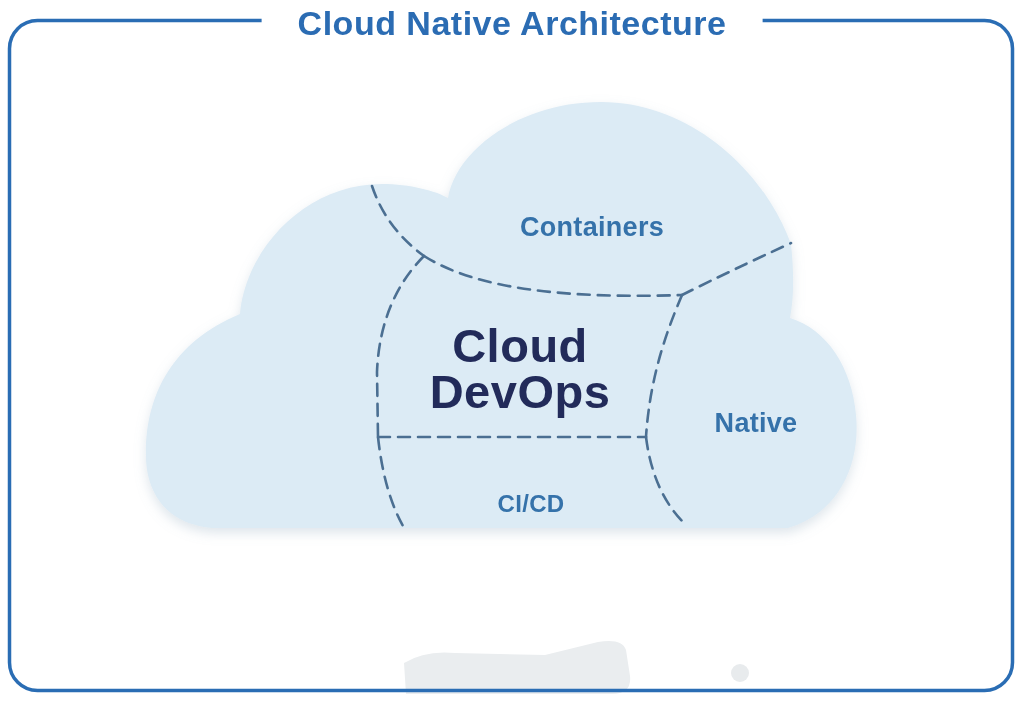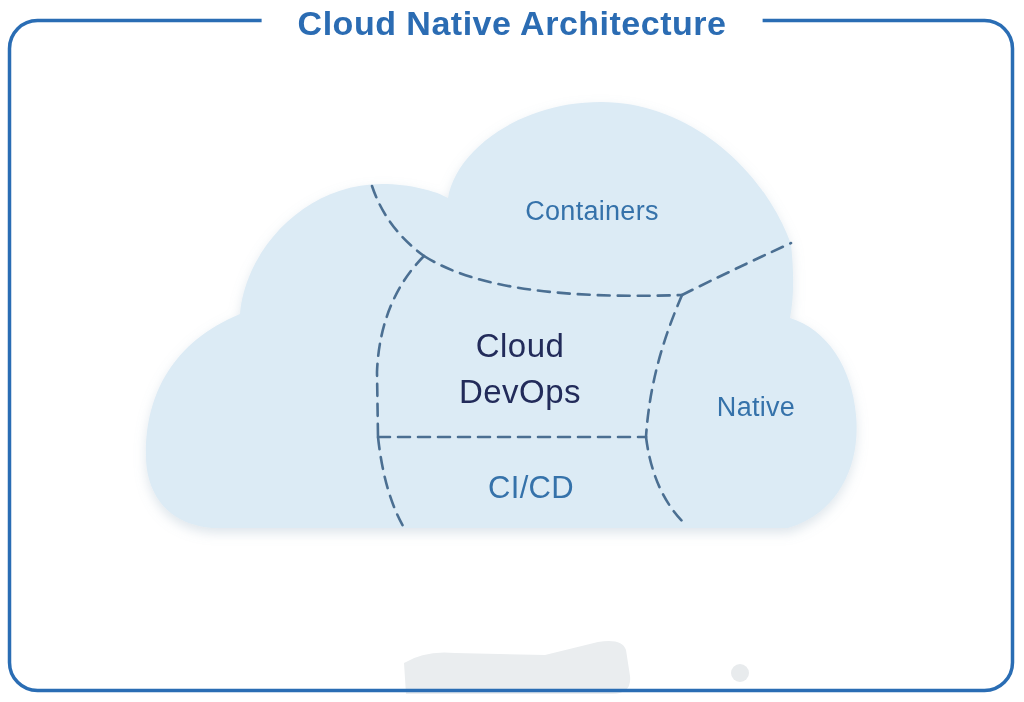--- a/index.html
+++ b/index.html
@@ -35,38 +35,39 @@
     font-weight: 800;
     letter-spacing: 0.5px;
     color: #2b6cb3;
     white-space: nowrap;
     z-index: 3;
   }
   .region-label {
     position: absolute;
     transform: translate(-50%, -50%);
     color: #3572aa;
-    font-weight: 400;
+    font-weight: 700;
     font-size: 27px;
     letter-spacing: 0.3px;
     white-space: nowrap;
     z-index: 2;
+    margin-top: 16px;
   }
   .region-label.cicd {
-    font-size: 31px;
+    font-size: 24px;
   }
   .center-label {
     position: absolute;
     left: 520px;
     top: 369px;
     transform: translate(-50%, -50%);
     text-align: center;
     color: #222b5a;
-    font-weight: 400;
-    font-size: 33px;
+    font-weight: 700;
+    font-size: 47px;
     line-height: 46px;
     letter-spacing: 0.5px;
     z-index: 2;
     white-space: nowrap;
   }
 </style>
 </head>
 <body>
 
 <div class="canvas">

